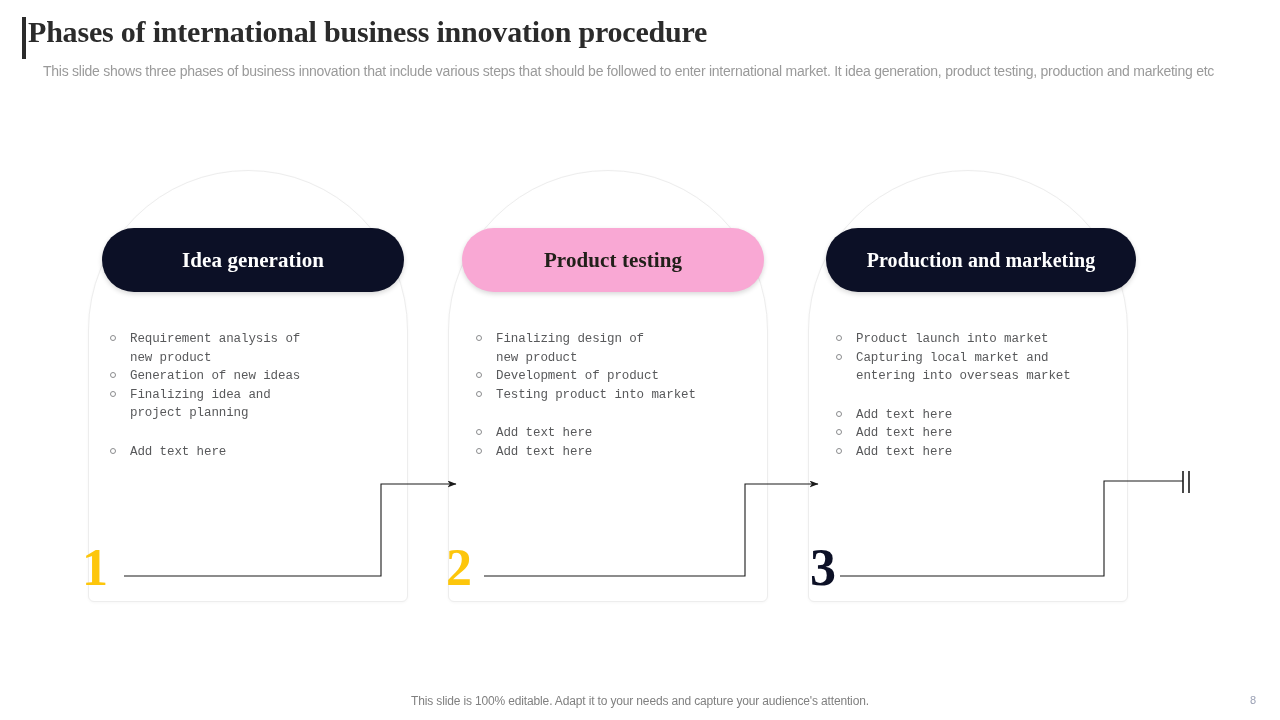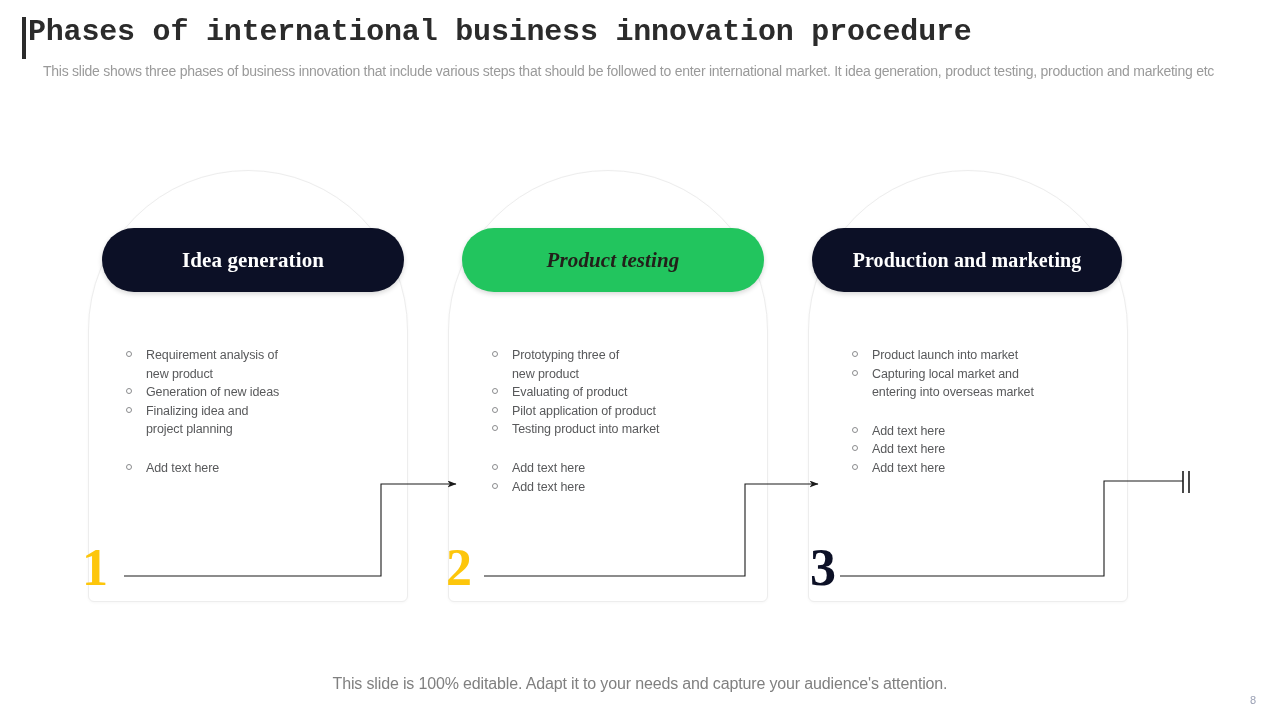--- a/index.html
+++ b/index.html
@@ -29,21 +29,21 @@
   }
   .title-accent {
     position: absolute;
     left: 22px;
     top: 5px;
     width: 4px;
     height: 42px;
     background: #2b2b2b;
   }
   .slide-title {
-    font-family: Liberation Mono, monospace;
+    font-family: Liberation Serif, serif;
     font-size: 30px;
     font-weight: bold;
     color: #2b2b2b;
     letter-spacing: -0.2px;
     line-height: 40px;
     margin: 0;
     white-space: nowrap;
   }
   .slide-subtitle {
     margin: 12px 0 0 43px;
@@ -103,35 +103,35 @@
   }
   .pill-label {
     font-family: "Liberation Serif", serif;
     font-weight: bold;
     font-size: 21px;
     letter-spacing: 0.1px;
     white-space: nowrap;
   }
   .pill.dark { background: #0c1026; }
   .pill.dark .pill-label { color: #ffffff; }
-  .pill.yellow { background: #22c55e; font-style: italic; }
+  .pill.yellow { background: #f9a8d4; }
   .pill.yellow .pill-label { color: #22201a; }
-  .col-3 .pill { left: 4px; width: 310px; align-items: center; }
+  .col-3 .pill { left: 18px; width: 310px; align-items: center; }
   .col-3 .pill-label { font-size: 20px; }
 
   
   .bullets {
     position: absolute;
     left: 18px;
     top: 180px;
     width: 290px;
   }
   .bullets.indent-2 { left: 24px; }
   .bullets.indent-3 { left: 24px; }
-  .bullet-group { margin: 16px; padding: 0; list-style: none; }
+  .bullet-group { margin: 0; padding: 0; list-style: none; font-family: Liberation Mono, monospace; }
   .bullet-group.spaced { margin-top: 20px; }
   .bullet {
     position: relative;
     padding-left: 24px;
     font-size: 12.5px;
     line-height: 18.6px;
     color: #58595b;
     letter-spacing: -0.1px;
   }
   .bullet .marker {
@@ -166,24 +166,24 @@
     top: 0;
     width: 1280px;
     height: 720px;
     pointer-events: none;
   }
 
   
   .footer-note {
     position: absolute;
     left: 0;
-    top: 675px;
+    top: 694px;
     width: 1280px;
     text-align: center;
-    font-size: 16px;
+    font-size: 12px;
     color: #808080;
     letter-spacing: -0.15px;
   }
   .page-number {
     position: absolute;
     right: 24px;
     top: 694px;
     font-size: 11px;
     color: #9aa0b4;
   }
@@ -235,30 +235,26 @@
 
   <div class="column col-2">
     <div class="arch"></div>
     <div class="pill yellow">
       <span class="pill-label">Product testing</span>
     </div>
     <div class="bullets indent-2">
       <ul class="bullet-group">
         <li class="bullet">
           <span class="marker"></span>
-          <span class="btext">Prototyping three of
+          <span class="btext">Finalizing design of
 new product</span>
         </li>
         <li class="bullet">
           <span class="marker"></span>
-          <span class="btext">Evaluating of product</span>
-        </li>
-        <li class="bullet">
-          <span class="marker"></span>
-          <span class="btext">Pilot application of product</span>
+          <span class="btext">Development of product</span>
         </li>
         <li class="bullet">
           <span class="marker"></span>
           <span class="btext">Testing product into market</span>
         </li>
       </ul>
       <ul class="bullet-group spaced">
         <li class="bullet">
           <span class="marker"></span>
           <span class="btext">Add text here</span>

